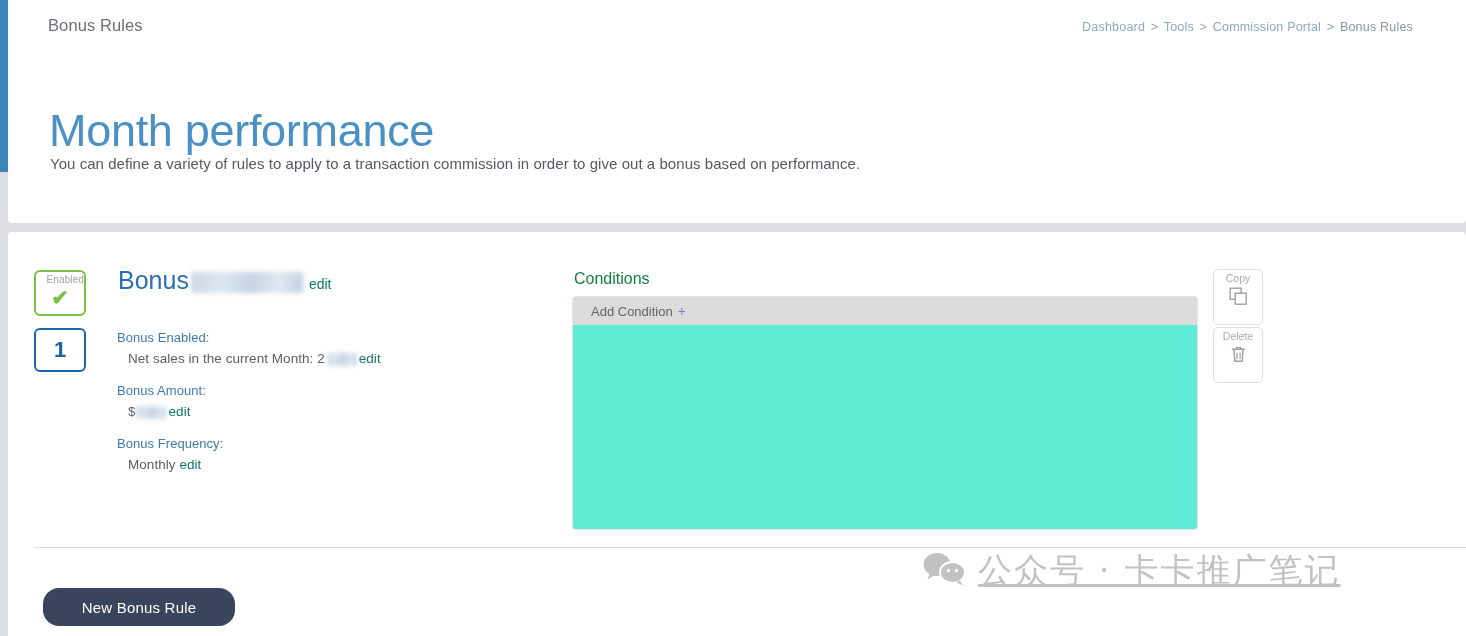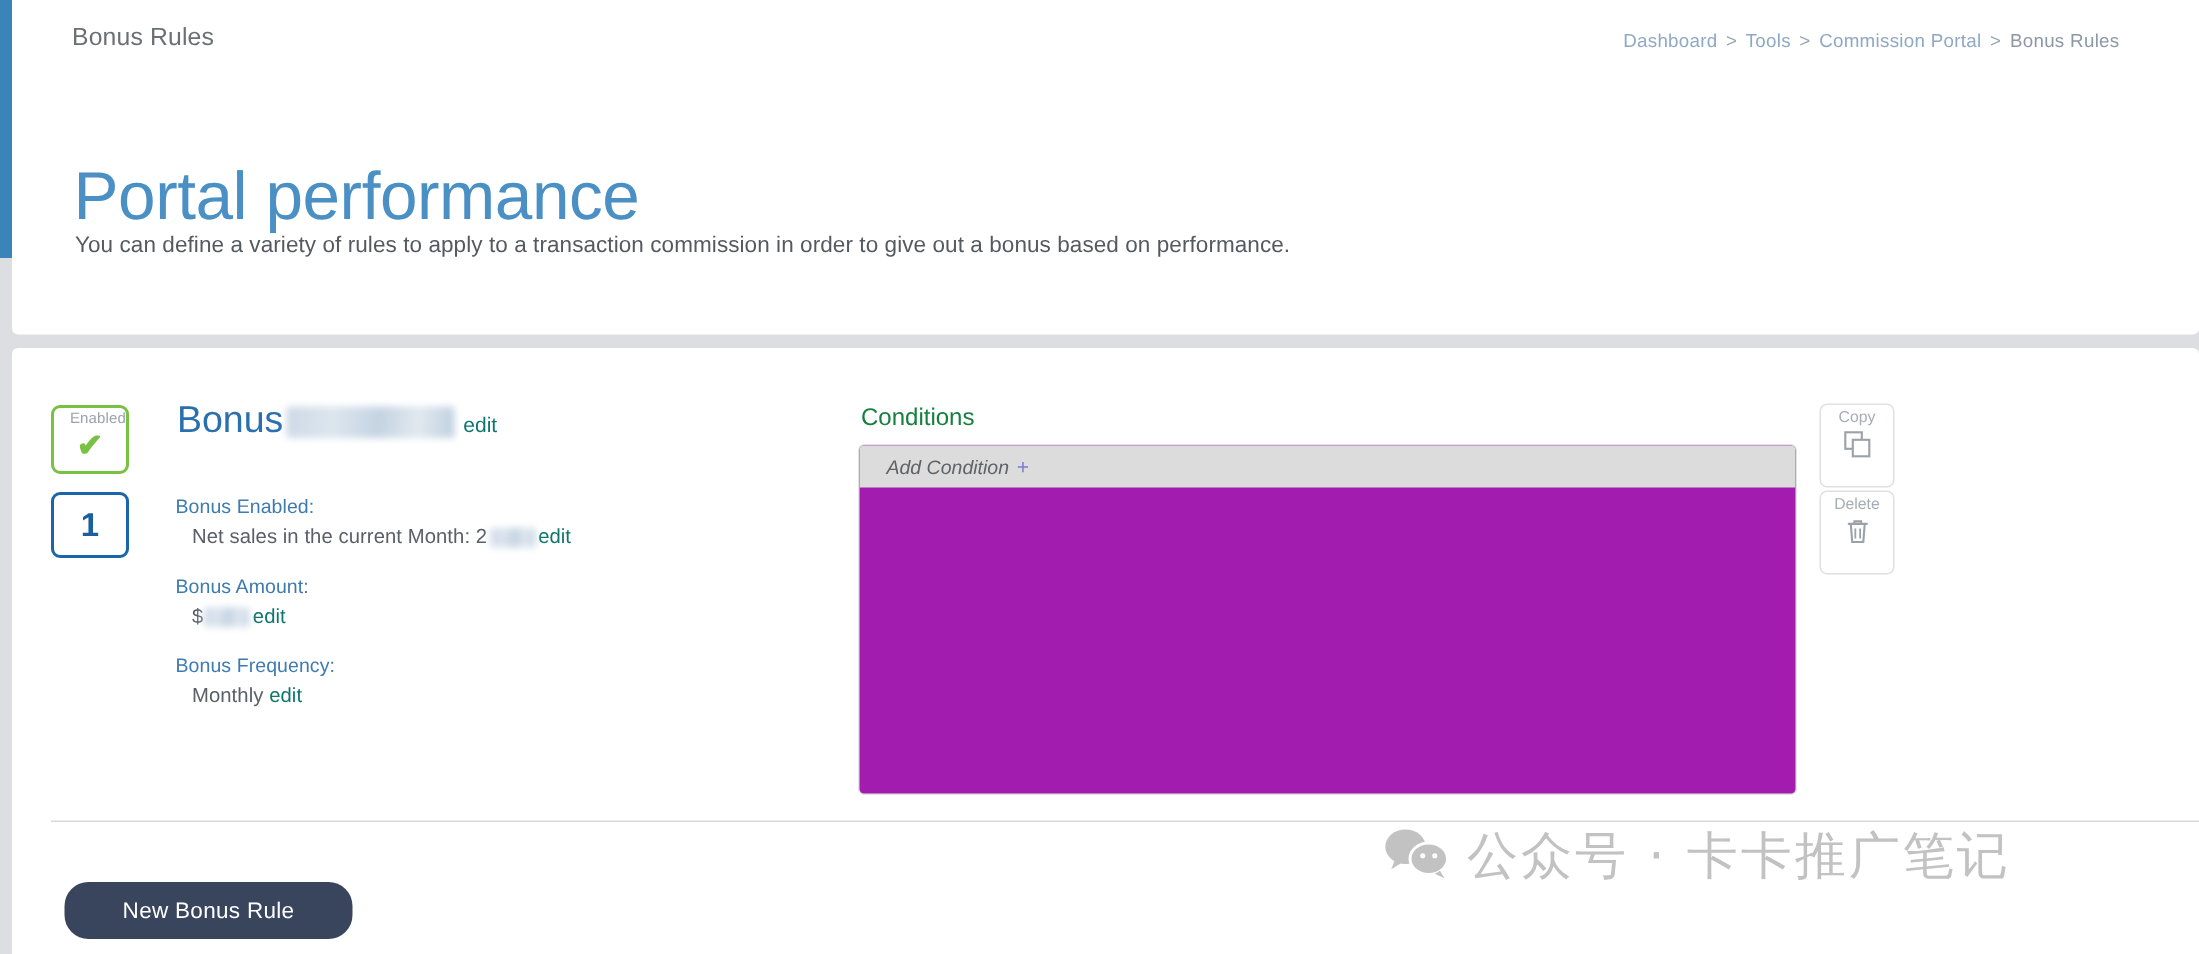--- a/index.html
+++ b/index.html
@@ -129,21 +129,21 @@
   .f-dates     { top: 257px; }
 
   
   .conditions-wrap { position: absolute; left: 564px; top: 38px; }
   .conditions-title {
     font-size: 16px; color: #15803d; margin: 0 0 8px 2px;
   }
   .conditions-panel {
     width: 626px; height: 234px;
     border: 1px solid #e3e4e6; border-radius: 4px;
-    background: #a21caf; overflow: hidden; font-style: italic;
+    background: #5eead4; overflow: hidden;
   }
   .add-condition {
     height: 28px; background: #dcdcdc;
     display: flex; align-items: center;
     padding-left: 18px;
     font-size: 13px; color: #5e6368;
     cursor: pointer;
   }
   .add-condition .plus { color: #7b7bd0; margin-left: 5px; font-size: 14px; }
 
@@ -182,20 +182,21 @@
   
   .watermark {
     position: absolute; left: 922px; top: 548px;
     display: flex; align-items: center;
     color: #c2c2c2; pointer-events: none;
   }
   .watermark .wm-text {
     font-size: 34px; letter-spacing: 2px;
     font-family: "DejaVu Sans", sans-serif;
     color: #c2c2c2;
+    text-decoration: underline;
   }
   .wechat-icon { margin-right: 10px; }
 </style>
 </head>
 <body>
 
 <div id="page">
 
   <div class="left-rail"></div>
 
@@ -206,21 +207,21 @@
     <div class="breadcrumb">
       <span class="crumb-link">Dashboard</span>
       <span class="crumb-sep">&gt;</span>
       <span class="crumb-link">Tools</span>
       <span class="crumb-sep">&gt;</span>
       <span class="crumb-link">Commission Portal</span>
       <span class="crumb-sep">&gt;</span>
       <span class="crumb-current">Bonus Rules</span>
     </div>
 
-    <h1 class="page-title">Portal performance</h1>
+    <h1 class="page-title">Month performance</h1>
     <div class="page-subtitle">You can define a variety of rules to apply to a transaction commission in order to give out a bonus based on performance.</div>
   </div>
 
   <div class="rules-card">
 
     <div class="rule-row">
 
       <div class="badge-enabled">
         <span class="badge-caption">Enabled</span>
         <span class="check">✔</span>

